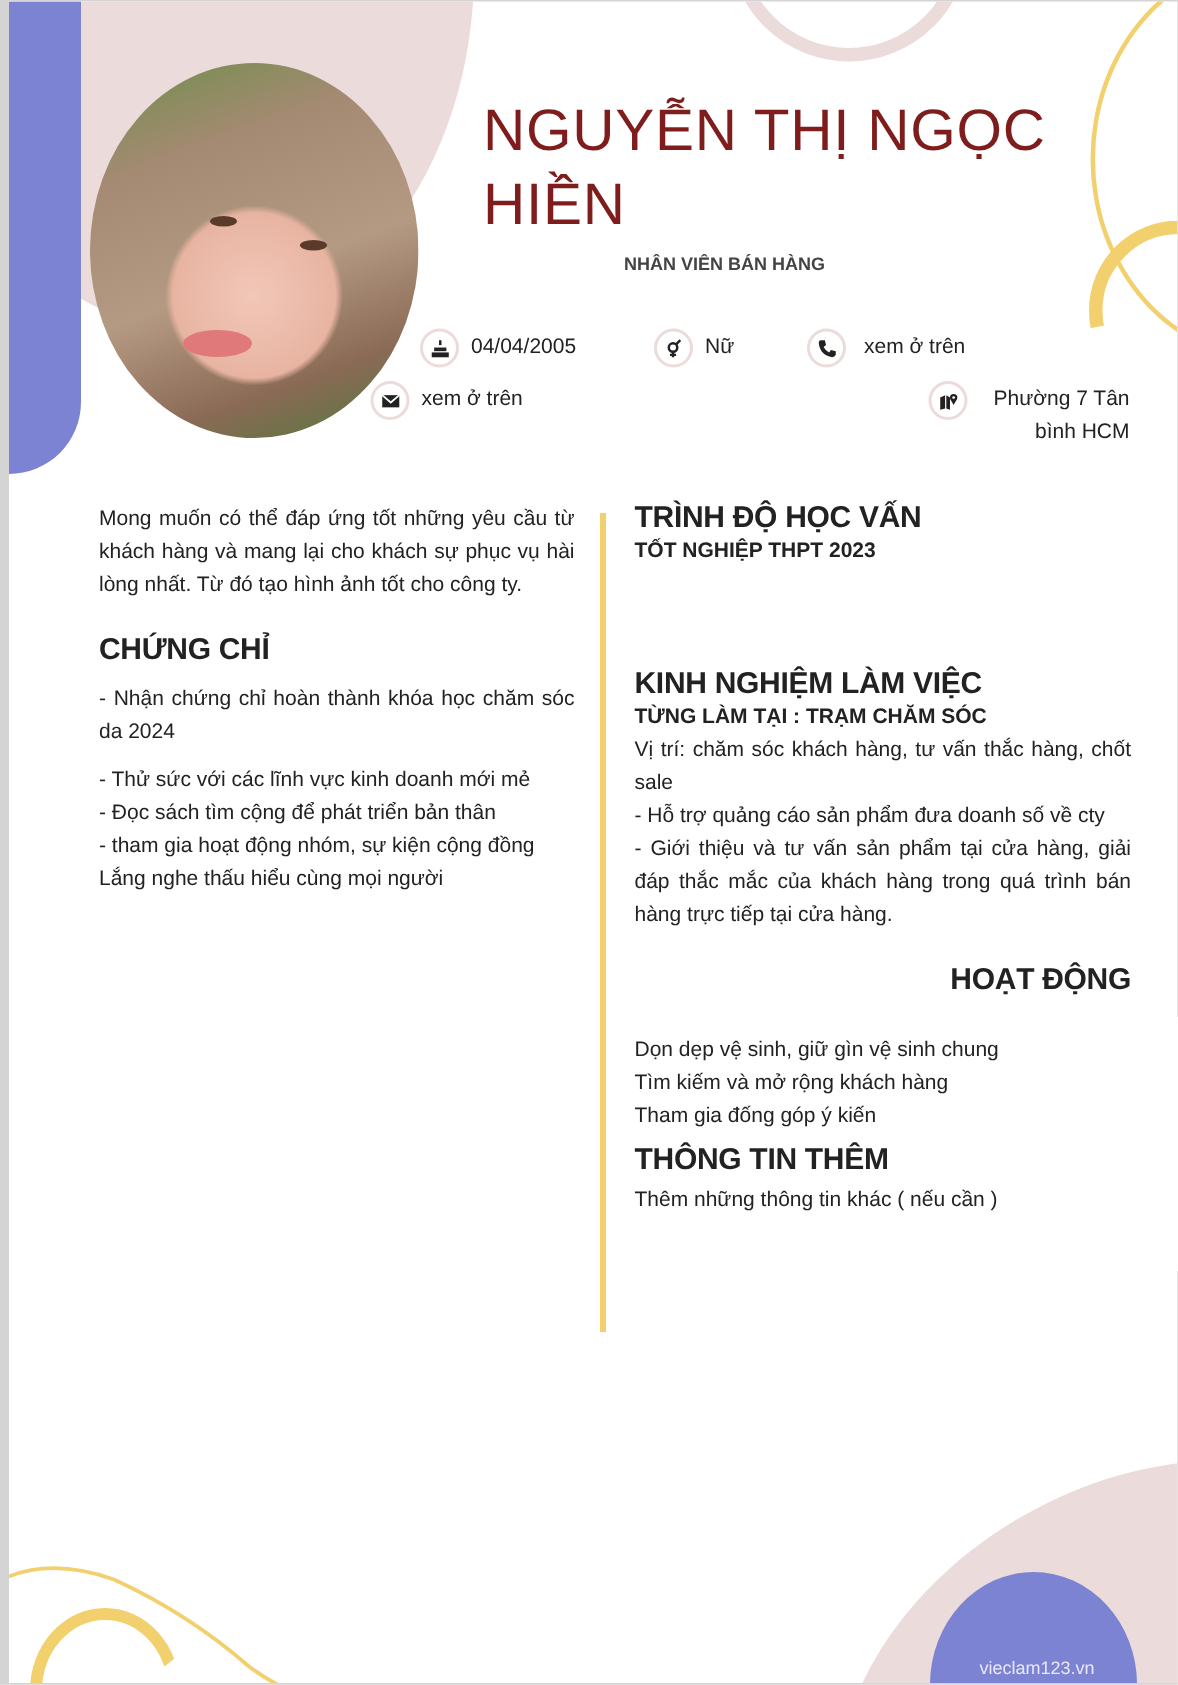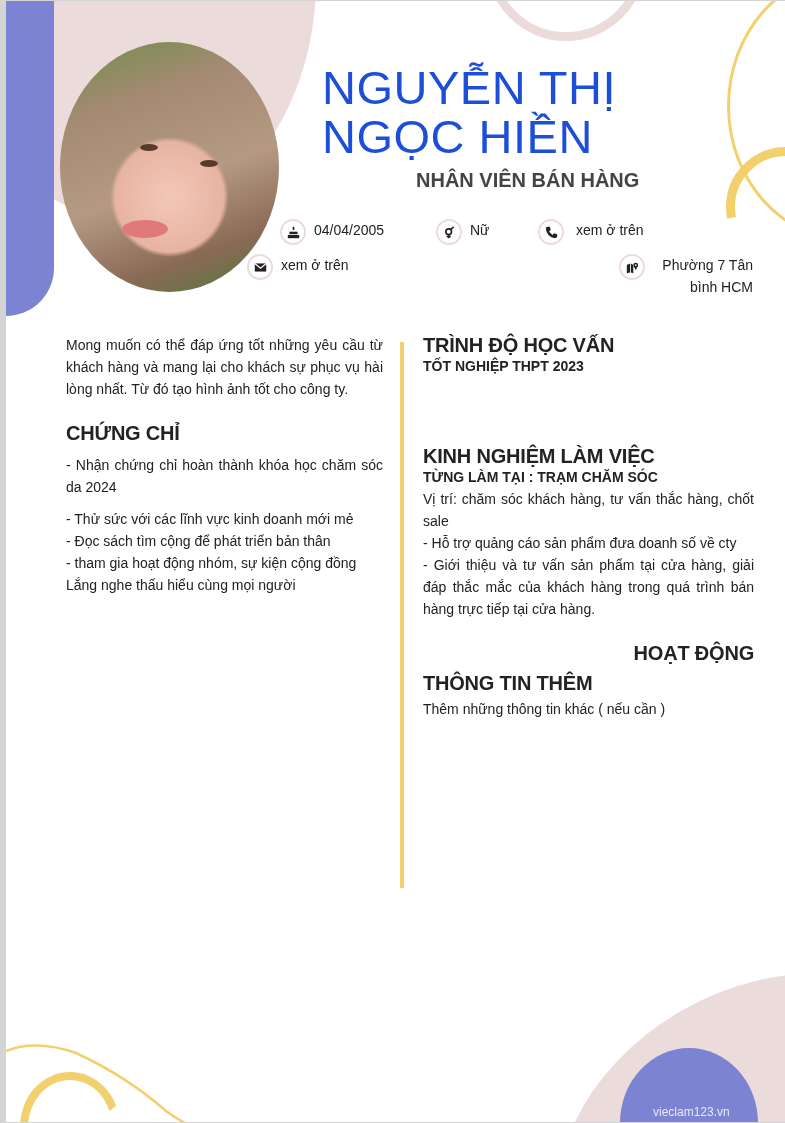--- a/index.html
+++ b/index.html
@@ -9,22 +9,22 @@
     .pink-blob{left:-60px;top:-260px;width:370px;height:480px;background:#ecdbdb;border-radius:50%;}
     .purple-bar{left:0;top:0;width:48px;height:315px;background:#7b83d2;border-bottom-right-radius:48px;}
     .pink-ring{left:480px;top:-120px;width:160px;height:160px;border:9px solid #ecdbdb;border-radius:50%;box-sizing:border-box;}
     .yellow-thin{left:721px;top:-30px;width:240px;height:270px;border:3px solid #f3d06e;border-radius:50%;box-sizing:border-box;}
     .yellow-thick{left:720px;top:146px;width:120px;height:120px;border:9px solid #f3d06e;border-radius:50%;box-sizing:border-box;clip-path:polygon(0 0,100% 0,100% 40%,0 60%);}
     .photo{position:absolute;left:54px;top:41px;width:219px;height:250px;border-radius:50%;overflow:hidden;
       background:radial-gradient(ellipse 45% 40% at 50% 62%,#f2c7b8 0%,#e8b4a2 55%,transparent 60%),
       linear-gradient(160deg,#6e8f4a 0%,#a48a72 25%,#b59a83 55%,#8a6a55 80%,#4f7a3c 100%);}
     .photo .eye{position:absolute;width:18px;height:7px;background:#5a3a2a;border-radius:50%;}
     .photo .lip{position:absolute;left:62px;top:178px;width:46px;height:18px;background:#e07a7a;border-radius:50%;}
-    .name{position:absolute;left:316px;top:62px;font-size:47px;line-height:49px;color:#1d4ed8;font-weight:400;letter-spacing:.5px;}
-    .role{position:absolute;left:410px;top:168px;font-size:20px;font-weight:700;color:#444;}
+    .name{position:absolute;left:316px;top:62px;font-size:39px;line-height:49px;color:#7f1d1d;font-weight:400;letter-spacing:.5px;}
+    .role{position:absolute;left:410px;top:168px;font-size:12px;font-weight:700;color:#444;}
     .contact{position:absolute;display:flex;align-items:flex-start;font-size:14px;color:#222;}
     .contact .ic{width:22px;height:22px;border:2px solid #ecdbdb;border-radius:50%;display:flex;align-items:center;justify-content:center;margin-right:8px;flex:0 0 auto;background:#fff;}
     .contact .ic svg{width:13px;height:13px;}
     .contact span.t{line-height:22px;}
     .col-left{position:absolute;left:60px;top:333px;width:317px;font-size:14px;line-height:22px;}
     .col-right{position:absolute;left:417px;top:333px;width:331px;font-size:14px;line-height:22px;}
     .vline{position:absolute;left:394px;top:341px;width:4px;height:546px;background:#f3d06e;}
     .just{text-align:justify;}
     h2{margin:0;font-size:20px;font-weight:700;color:#222;letter-spacing:-.2px;}
     .sub{font-size:14px;font-weight:700;line-height:21px;}
@@ -126,20 +126,25 @@
     <h2>TRÌNH ĐỘ HỌC VẤN</h2>
     <div class="sub">TỐT NGHIỆP THPT 2023</div>
 
     <h2 style="margin-top:68px;">KINH NGHIỆM LÀM VIỆC</h2>
     <div class="sub">TỪNG LÀM TẠI : TRẠM CHĂM SÓC</div>
     <div class="just">Vị trí: chăm sóc khách hàng, tư vấn thắc hàng, chốt sale</div>
     <div class="just">- Hỗ trợ quảng cáo sản phẩm đưa doanh số về cty</div>
     <div class="just">- Giới thiệu và tư vấn sản phẩm tại cửa hàng, giải đáp thắc mắc của khách hàng trong quá trình bán hàng trực tiếp tại cửa hàng.</div>
 
     <h2 style="margin-top:22px;text-align:right;">HOẠT ĐỘNG</h2>
+    <div style="margin-top:24px;">
+      <div>Dọn dẹp vệ sinh, giữ gìn vệ sinh chung</div>
+      <div>Tìm kiếm và mở rộng khách hàng</div>
+      <div>Tham gia đống góp ý kiến</div>
+    </div>
 
     <h2 style="margin-top:8px;">THÔNG TIN THÊM</h2>
     <div style="margin-top:4px;">Thêm những thông tin khác ( nếu cần )</div>
   </div>
 
   <svg class="deco" style="left:0;top:1030px;" width="260" height="95">
     <path d="M0 20 Q30 8 70 22 Q120 45 160 80 Q180 95 200 100" fill="none" stroke="#f3d06e" stroke-width="2.5"></path>
   </svg>
   <div class="deco y-arc"></div>
   <div class="deco pink-bottom"></div>

